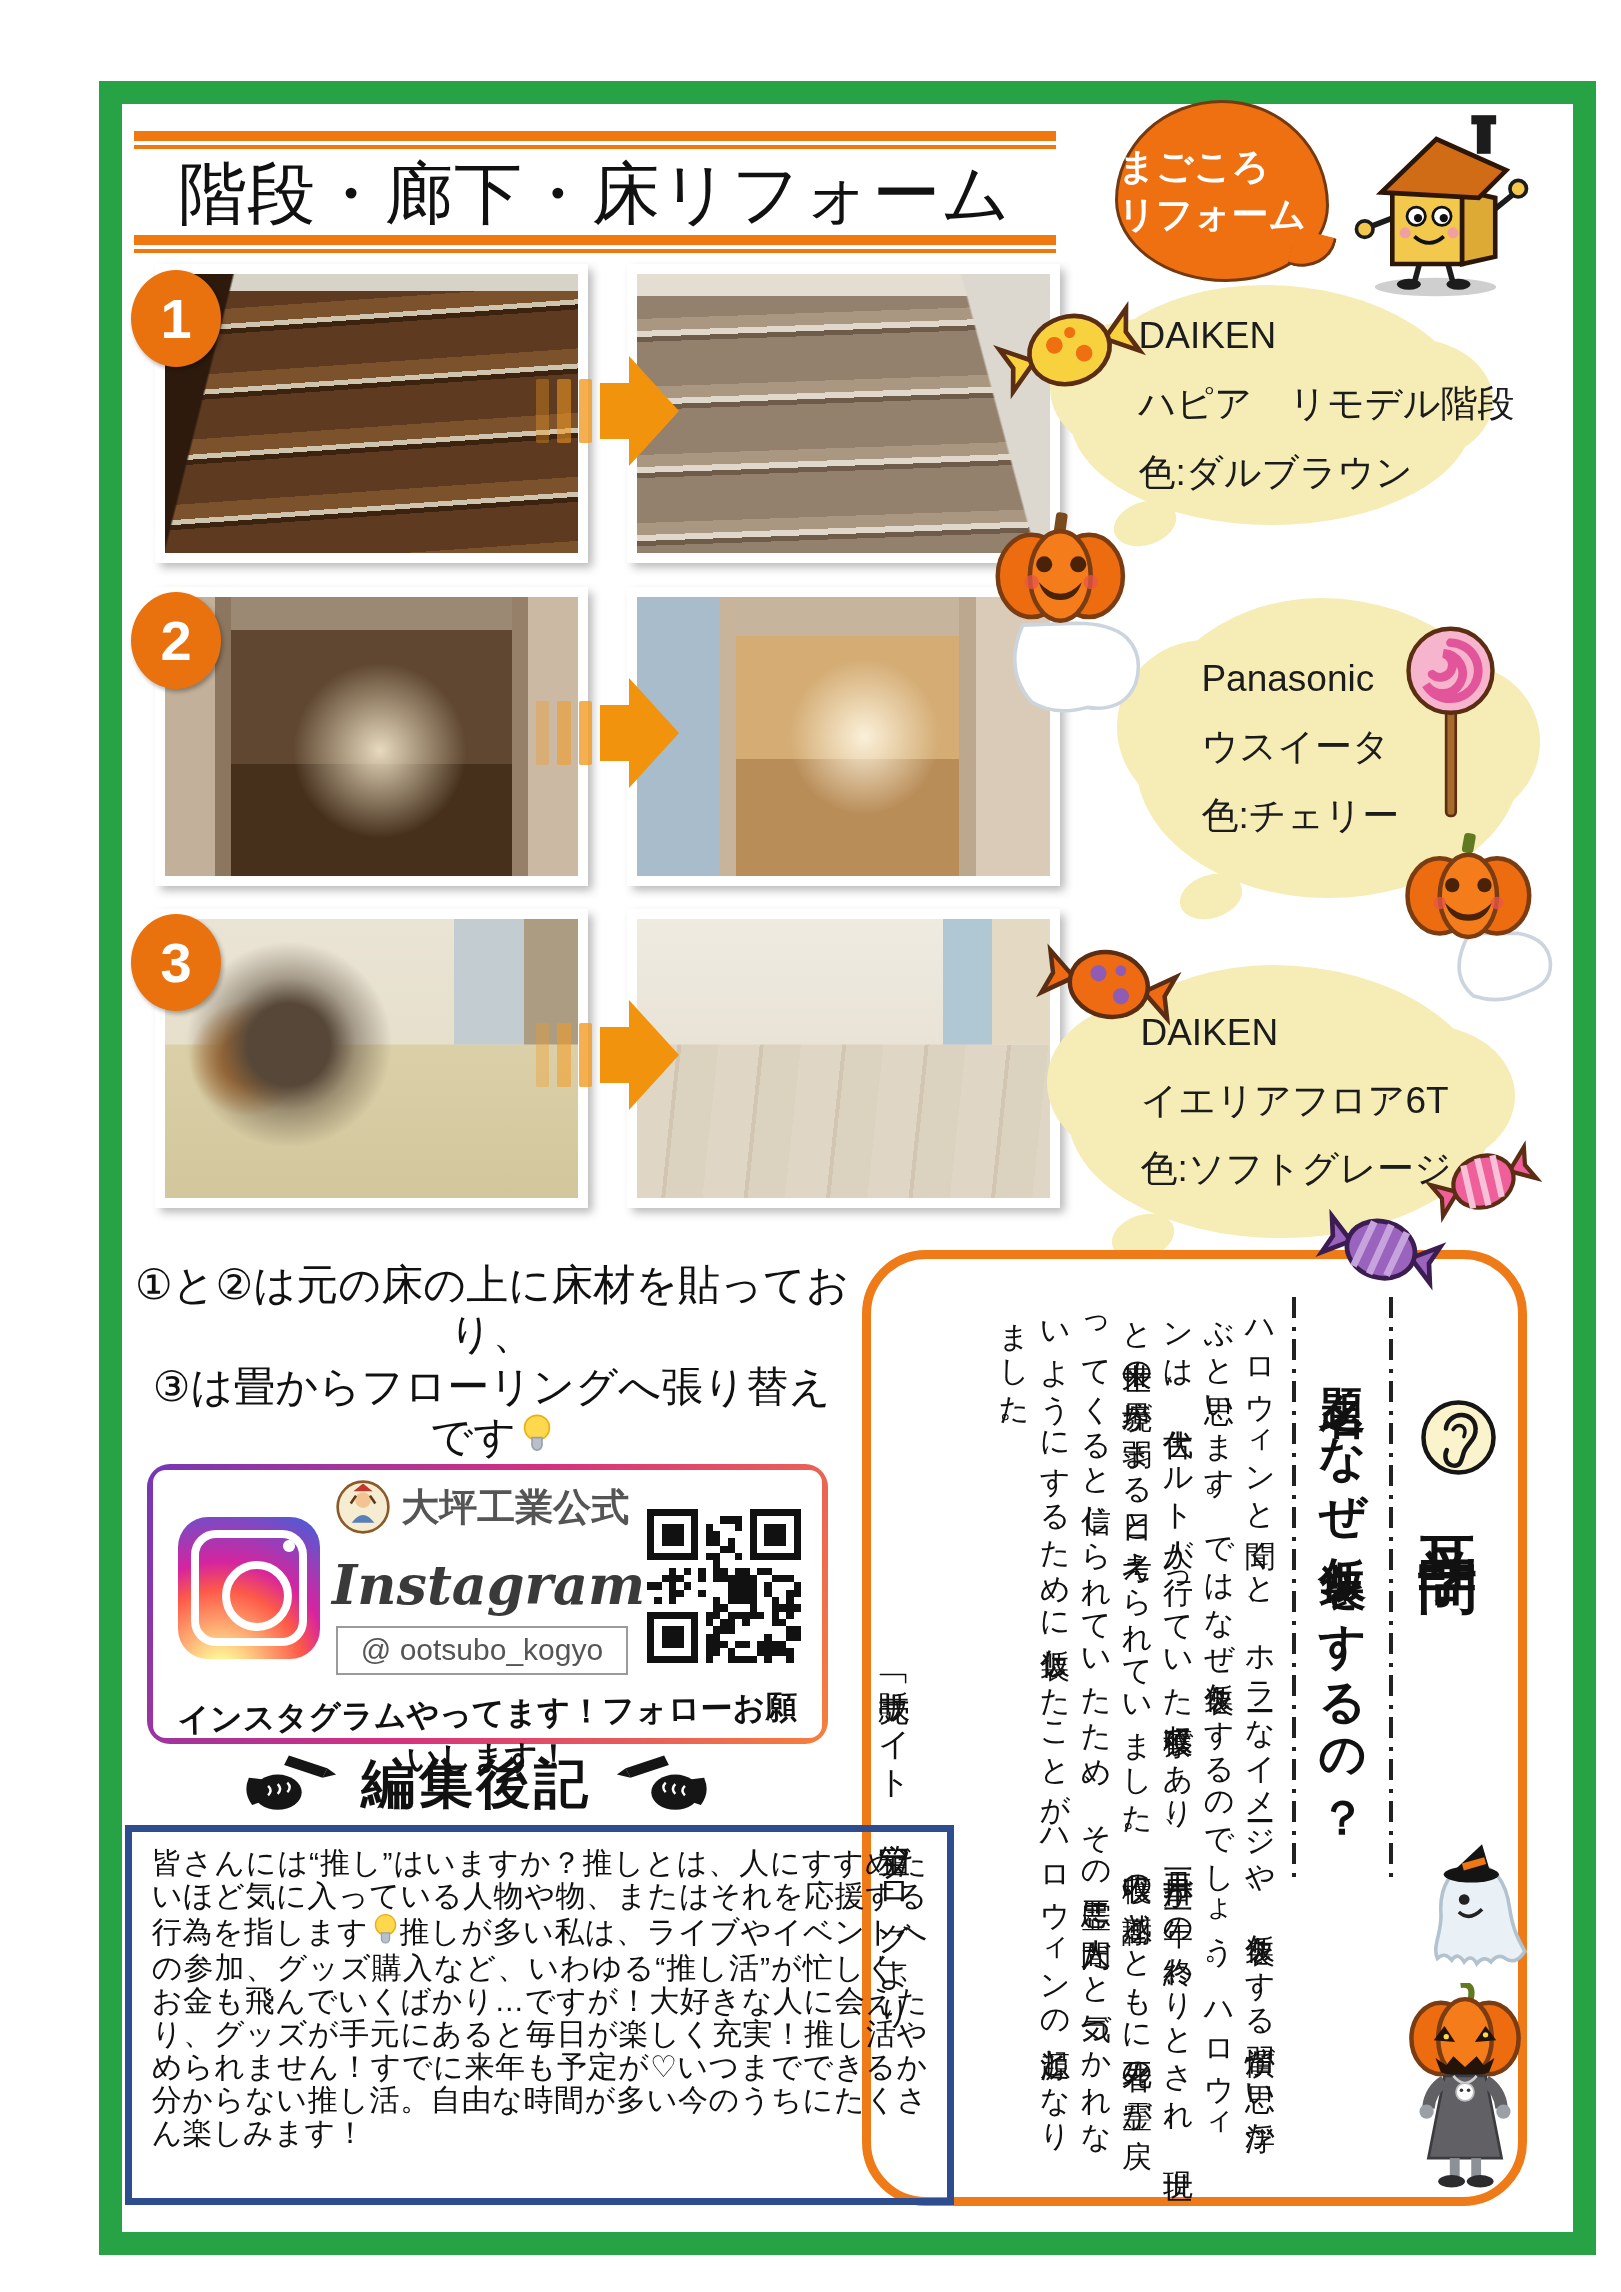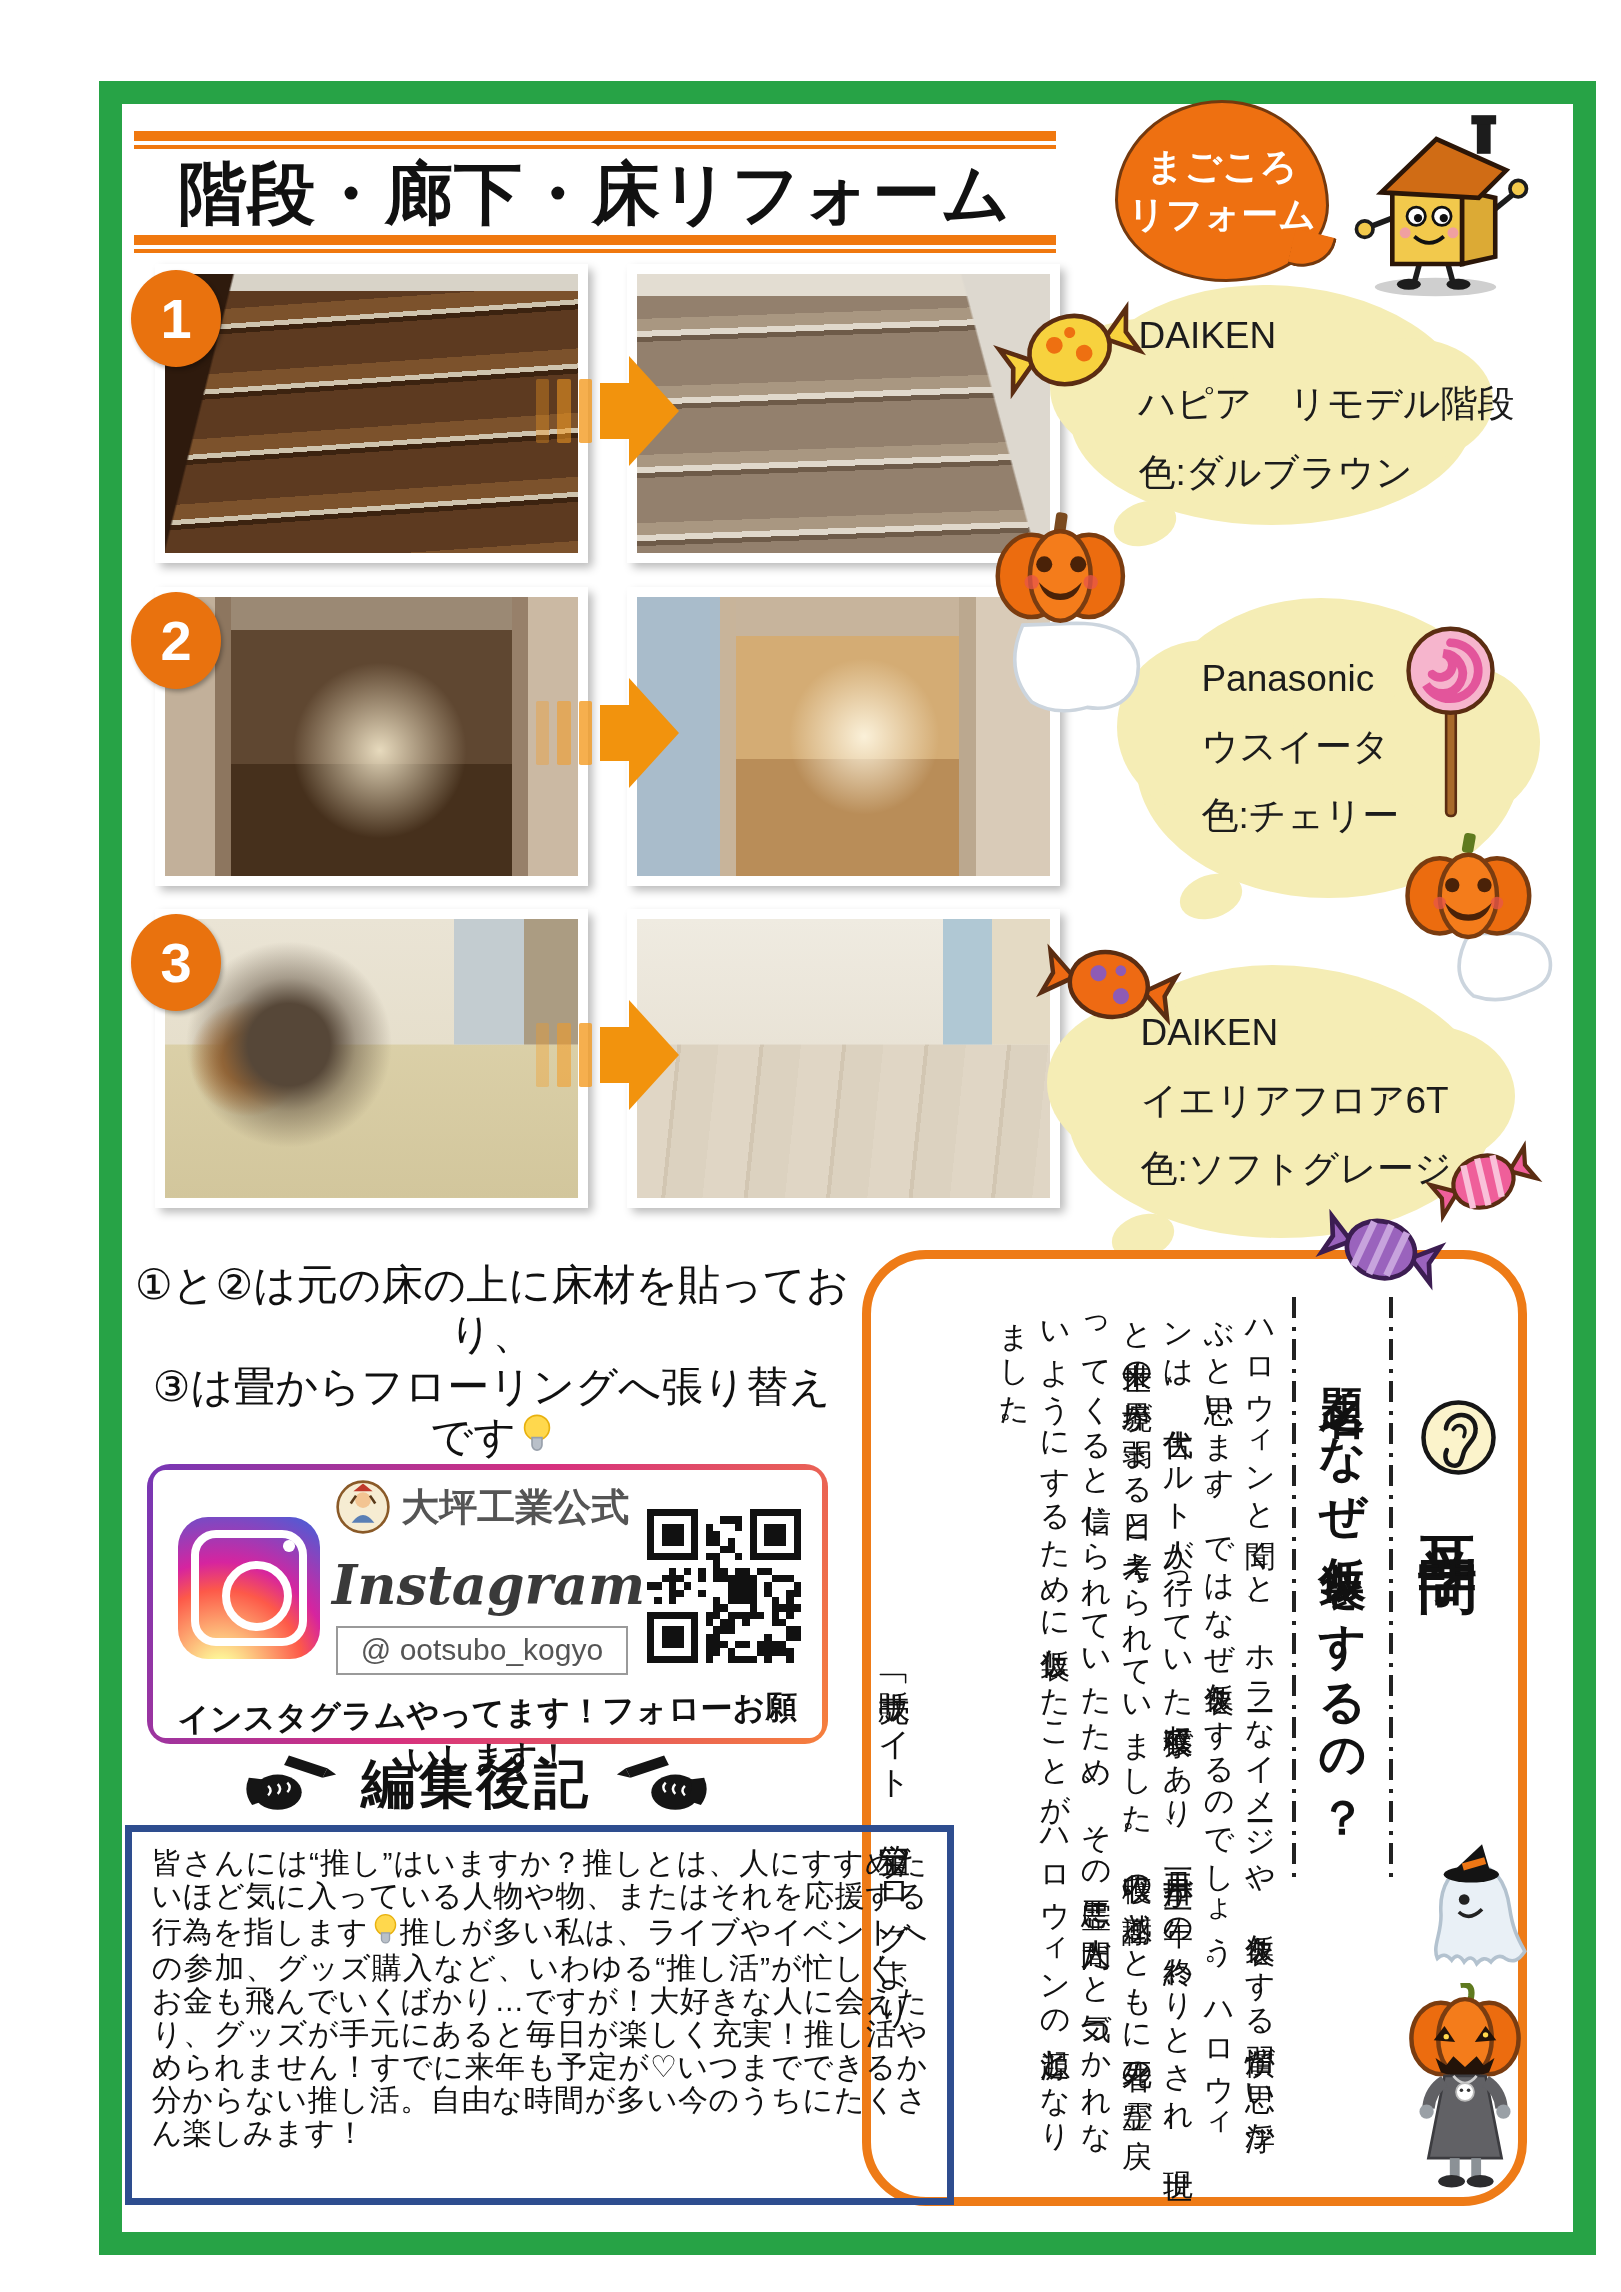--- a/index.html
+++ b/index.html
@@ -6,24 +6,24 @@
     font-family:"Liberation Sans","DejaVu Sans",sans-serif;color:#111;}
   #page{position:relative;width:1621px;height:2293px;background:#fff;}
   .frame{position:absolute;left:99px;top:81px;width:1451px;height:2128px;border:23px solid #27a346;z-index:0;}
 
   
   .hline{position:absolute;left:134px;width:922px;z-index:2;}
   .hline .a{height:9.9px;background:#f0780f;}
   .hline .b{height:3.6px;background:#f0780f;margin-top:4.5px;}
   .hl-top{top:131px;} .hl-bot{top:235px;}
   #page-title{position:absolute;left:134px;top:149px;width:922px;margin:0;text-align:center;
-    font-size:68px;font-weight:700;letter-spacing:0.9px;z-index:2;}
+    font-size:68px;font-weight:400;letter-spacing:0.9px;z-index:2;}
   .mago{position:absolute;left:1115px;top:100px;width:208px;height:176px;background:#ee7011;
     border:3.6px solid #74390e;border-radius:50% 50% 48% 52%/55% 58% 42% 45%;color:#fff;
-    display:flex;flex-direction:column;align-items:center;justify-content:center;
+    display:flex;flex-direction:column;align-items:flex-start;justify-content:center;
     font-size:37px;font-weight:700;line-height:1.3;z-index:2;text-align:center;}
   .mago:after{content:"";position:absolute;right:-7.2px;bottom:9px;width:39px;height:34px;background:#ee7011;
     border-right:3.6px solid #74390e;border-bottom:3.6px solid #74390e;border-radius:0 0 90% 0;transform:rotate(14deg);}
   .house{position:absolute;left:1339px;top:106px;width:193px;height:193px;z-index:2;}
 
   
   .numc{position:absolute;width:90px;height:97px;background:#e9720e;border-radius:50%;color:#fff;
     font-size:56px;font-weight:900;display:flex;align-items:center;justify-content:center;
     box-shadow:1.8px 2.7px 4.5px rgba(0,0,0,.3);z-index:4;}
   .ph{position:absolute;background:#fff;padding:9.9px;box-shadow:4.5px 5.4px 9px rgba(0,0,0,.28);z-index:1;}

